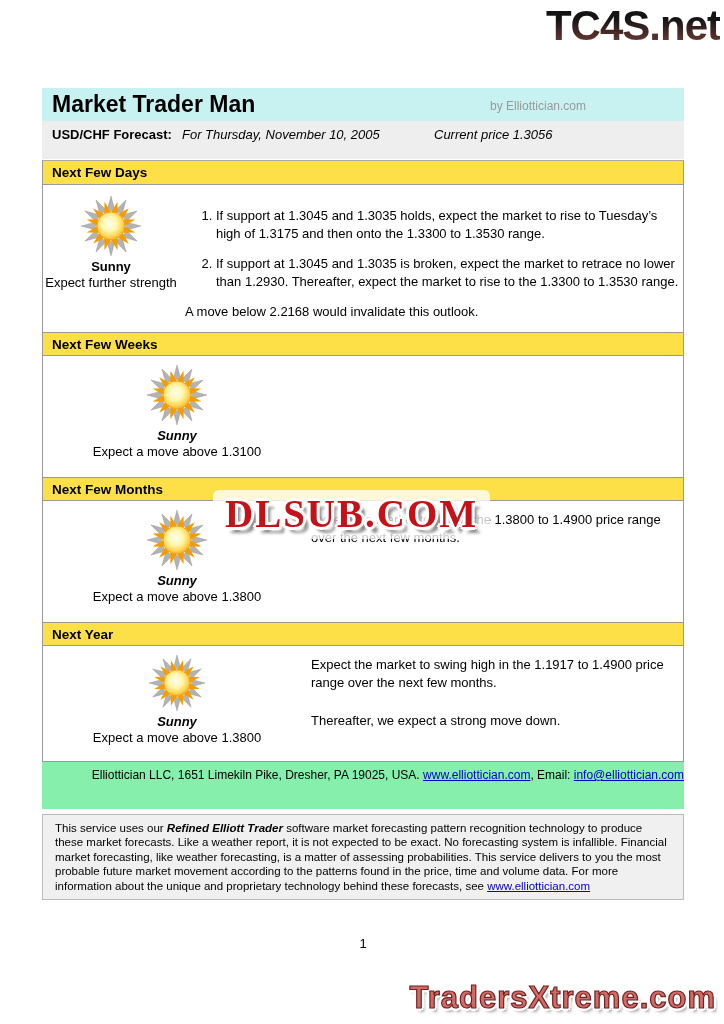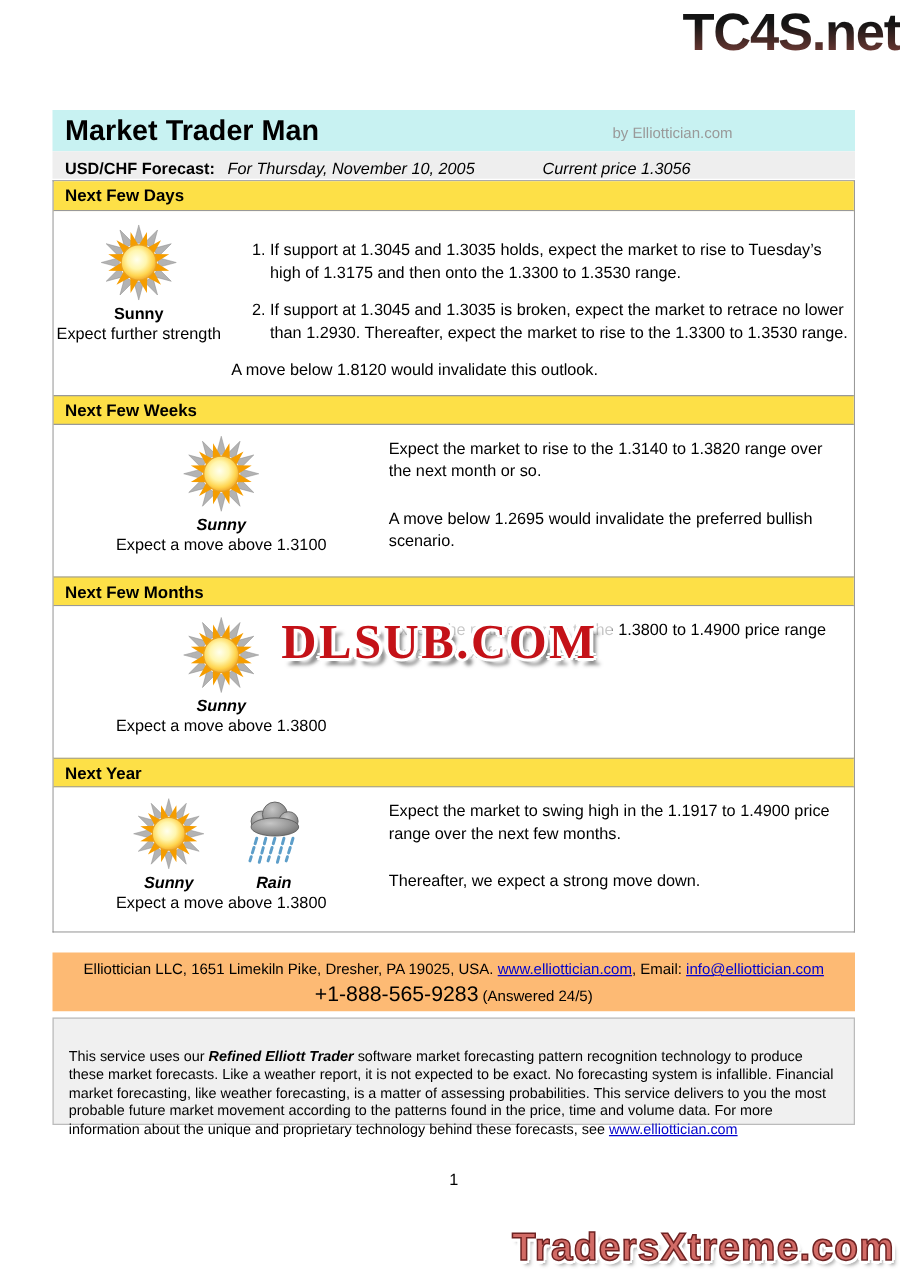--- a/index.html
+++ b/index.html
@@ -31,21 +31,21 @@
     text-shadow:
       -2px -2px 0 #fff, 2px -2px 0 #fff, -2px 2px 0 #fff, 2px 2px 0 #fff,
       -3px 0 0 #fff, 3px 0 0 #fff, 0 -3px 0 #fff, 0 3px 0 #fff,
       3px 4px 3px rgba(60,60,60,0.45);
   }
   
   .doc { position:absolute; left:42px; top:88px; width:642px; }
   .hdr { background:#c8f2f2; height:33px; position:relative; }
   .hdr .title { position:absolute; left:10px; top:3px; font-size:23px; font-weight:bold; }
   .hdr .byline { position:absolute; left:448px; top:11px; font-size:12px; color:#999; }
-  .fbar { background:#eeeeee; height:22px; position:relative; font-size:13px; }
+  .fbar { background:#eeeeee; height:38px; position:relative; font-size:13px; }
   .fbar .lbl { position:absolute; left:10px; top:6px; font-weight:bold; }
   .fbar .date { position:absolute; left:140px; top:6px; font-style:italic; }
   .fbar .cprice { position:absolute; left:392px; top:6px; font-style:italic; }
   .sections { border:1px solid #999; border-top:1px solid #aaa; margin-top:1px; }
   .sec-h {
     height:24px; line-height:23px; background:#fde047; border-bottom:1px solid #999;
     font-size:13.5px; font-weight:bold; padding-left:9px;
   }
   .sec-h.bt { border-top:1px solid #999; }
   .sec-b { position:relative; background:#fff; }
@@ -62,27 +62,27 @@
   svg.wicon { width:62px; height:62px; display:block; margin:0 auto; }
   svg.wicon.sm { width:58px; height:58px; }
   .s1-right { position:absolute; left:142px; top:6px; width:500px; font-size:13px; line-height:17.5px;margin-top:16px; }
   .s1-right ol { margin:0; padding-left:31px; }
   .s1-right li { margin-bottom:13px; }
   .s1-right .inval { margin-top:10px; }
   .p-right { position:absolute; left:268px; top:10px; width:364px; font-size:13px; line-height:17.5px; }
   .p-right p { margin-bottom:21px; }
   
   .contact { position:absolute; left:42px; top:762px; width:642px; height:47px;
-    background:#fdba74; text-align:center; font-size:12px; padding-top:6px; }
+    background:#86efac; text-align:right; font-size:12px; padding-top:6px; }
   .contact .phone-line { margin-top:4px; }
   .contact .phone { font-size:17px; }
   .contact .phone-note { font-size:12px; }
   a.lnk { color:#0000cc; text-decoration:underline; cursor:pointer; }
   .disclaimer { position:absolute; left:42px; top:814px; width:642px; height:86px;
-    background:#f0f0f0; border:1px solid #bbb; padding:24px 12px; font-size:11.5px; line-height:14.4px; }
+    background:#f0f0f0; border:1px solid #bbb; padding:6px 12px; font-size:11.5px; line-height:14.4px; }
   .disclaimer b { font-style:italic; }
   .pagenum { position:absolute; left:42px; top:936px; width:642px; text-align:center; font-size:13px; }
 </style>
 </head>
 <body>
 
 <svg width="0" height="0" style="position:absolute">
   <defs>
     <radialGradient id="sungrad" cx="45%" cy="42%" r="60%">
       <stop offset="0%" stop-color="#ffffee"></stop>
@@ -168,36 +168,32 @@
             <use href="#sunsym"></use>
           </svg>
         <div class="cond">Sunny</div>
         <div class="note">Expect further strength</div>
       </div>
       <div class="s1-right">
         <ol>
           <li>If support at 1.3045 and 1.3035 holds, expect the market to rise to Tuesday’s high of 1.3175 and then onto the 1.3300 to 1.3530 range.</li>
           <li>If support at 1.3045 and 1.3035 is broken, expect the market to retrace no lower than 1.2930.  Thereafter, expect the market to rise to the 1.3300 to 1.3530 range.</li>
         </ol>
-        <div class="inval">A move below 1.8120 would invalidate this outlook.</div>
+        <div class="inval">A move below 2.2168 would invalidate this outlook.</div>
       </div>
     </div>
 
     <div class="sec-h bt">Next Few Weeks</div>
     <div class="sec-b h2">
       <div class="wcol s2-col">
         <svg class="wicon" viewBox="0 0 64 64">
             <use href="#sunsym"></use>
           </svg>
         <div class="cond it">Sunny</div>
         <div class="note">Expect a move above 1.3100</div>
-      </div>
-      <div class="p-right">
-        <p>Expect the market to rise to the 1.3140 to 1.3820 range over the next month or so.</p>
-        <p>A move below 1.2695 would invalidate the preferred bullish scenario.</p>
       </div>
     </div>
 
     <div class="sec-h bt">Next Few Months</div>
     <div class="sec-b h3">
       <div class="wcol s2-col">
         <svg class="wicon" viewBox="0 0 64 64">
             <use href="#sunsym"></use>
           </svg>
         <div class="cond it">Sunny</div>
@@ -211,47 +207,38 @@
     <div class="sec-h bt">Next Year</div>
     <div class="sec-b h4">
       <div class="wcol s2-col">
         <div class="icon-row">
           <div class="icon-pair">
             <svg class="wicon sm" viewBox="0 0 64 64">
                 <use href="#sunsym"></use>
               </svg>
             <div class="cond it">Sunny</div>
           </div>
-          <div class="icon-pair">
-            <svg class="wicon sm" viewBox="0 0 64 64">
-                <use href="#rainsym"></use>
-              </svg>
-            <div class="cond it">Rain</div>
-          </div>
         </div>
         <div class="note">Expect a move above 1.3800</div>
       </div>
       <div class="p-right">
         <p>Expect the market to swing high in the 1.1917 to 1.4900 price range over the next few months.</p>
         <p>Thereafter, we expect a strong move down.</p>
       </div>
     </div>
 
   </div>
 </div>
 
 <div class="wm-mid">DLSUB.COM</div>
 
 <div class="contact">
   <div>
     <span>Elliottician LLC, 1651 Limekiln Pike, Dresher, PA 19025, USA. </span><a class="lnk">www.elliottician.com</a><span>, Email: </span><a class="lnk">info@elliottician.com</a>
   </div>
-  <div class="phone-line">
-    <span class="phone">+1-888-565-9283</span><span class="phone-note"> (Answered 24/5)</span>
-  </div>
 </div>
 
 <div class="disclaimer">
   <span>This service uses our </span><b>Refined Elliott Trader</b><span> software market forecasting pattern recognition technology to produce these market forecasts. Like a weather report, it is not expected to be exact. No forecasting system is infallible. Financial market forecasting, like weather forecasting, is a matter of assessing probabilities. This service delivers to you the most probable future market movement according to the patterns found in the price, time and volume data. For more information about the unique and proprietary technology behind these forecasts, see </span><a class="lnk">www.elliottician.com</a>
 </div>
 
 <div class="pagenum">1</div>
 
 <div class="wm-bottom">TradersXtreme.com</div>
 

